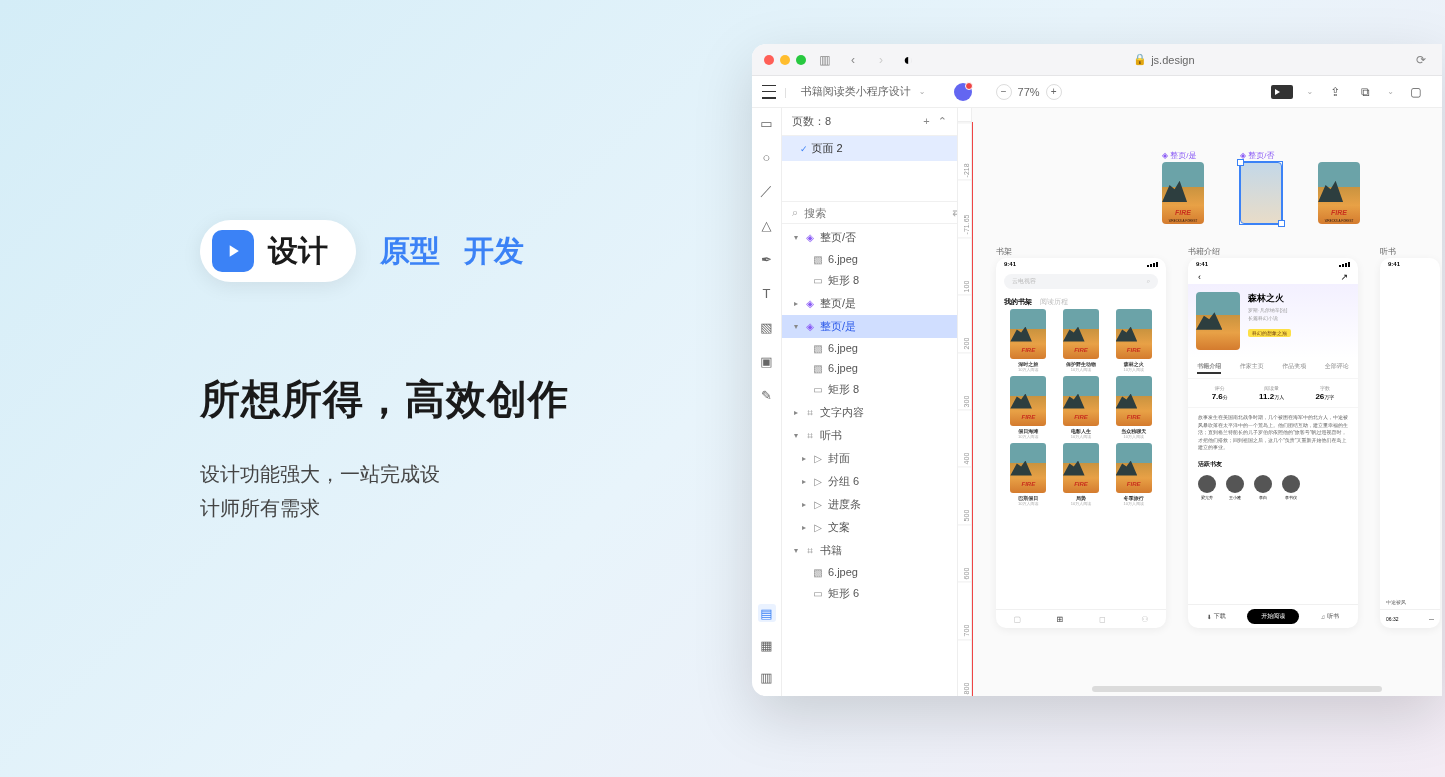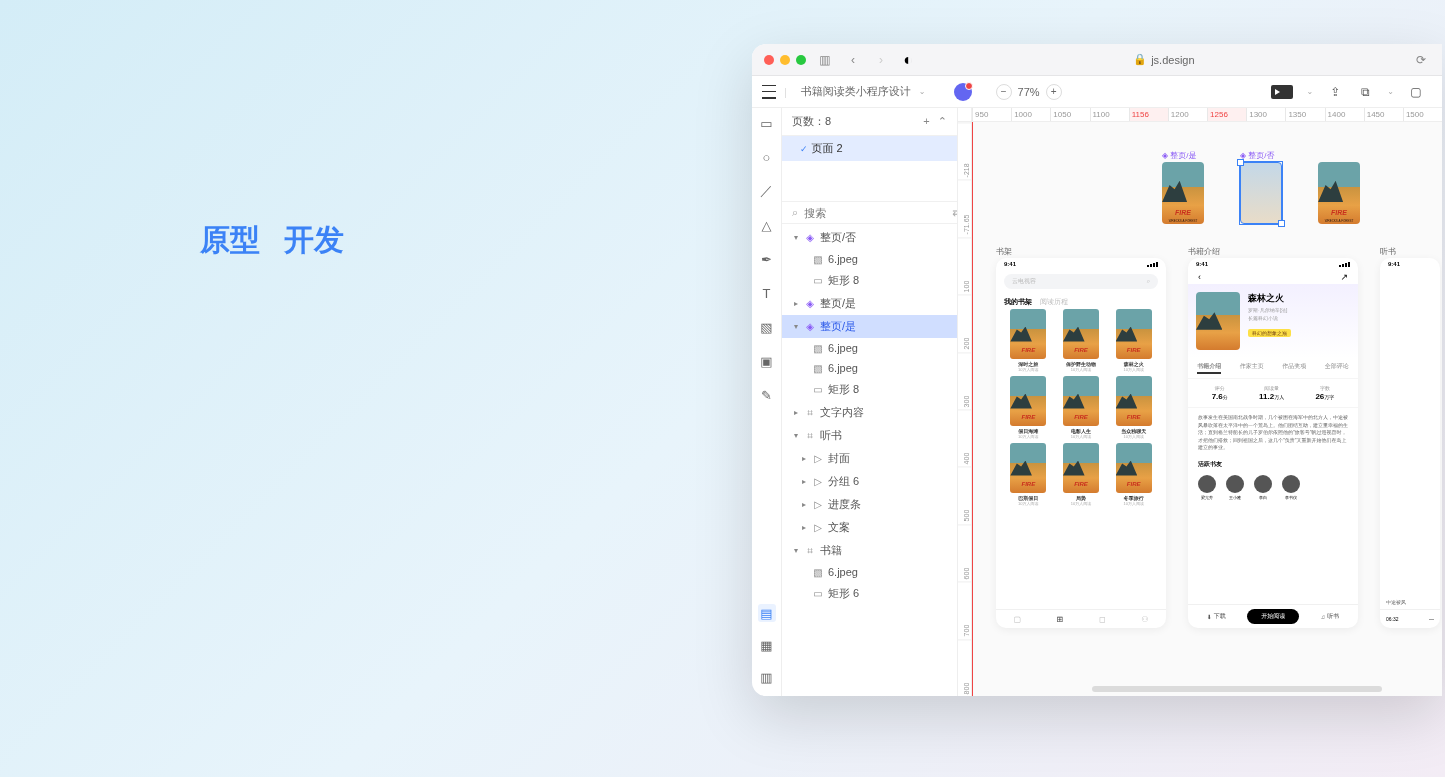--- a/index.html
+++ b/index.html
@@ -148,23 +148,34 @@
 .p2-act-ico { font-size: 6px; color: #555; display: flex; align-items: center; gap: 2px; }
 .p2-start { background: #000; color: #fff; font-size: 6px; padding: 3px 14px; border-radius: 10px; }
 
 .scrollbar-h { position: absolute; bottom: 4px; left: 120px; right: 60px; height: 6px; background: rgba(0,0,0,0.12); border-radius: 3px; }
 </style>
 </head>
 <body>
 
 <div class="promo">
   <div class="logo-row">
+    <div class="logo-pill">
+      <div class="logo-icon">
+        <svg width="20" height="20" viewBox="0 0 24 24">
+            <path d="M8 5v14l11-7z"></path>
+          </svg>
+      </div>
+      <span class="logo-text">设计</span>
+    </div>
     <span class="tab-link">原型</span>
     <span class="tab-link">开发</span>
   </div>
+  <h1 class="promo-title">所想所得，高效创作</h1>
+  <p class="promo-sub">设计功能强大，一站完成设</p>
+  <p class="promo-sub">计师所有需求</p>
 </div>
 
 <div class="app-window">
 
   <div class="browser-chrome">
     <div class="traffic-lights">
       <span class="tl-red"></span>
       <span class="tl-yellow"></span>
       <span class="tl-green"></span>
     </div>
@@ -328,34 +339,20 @@
           <div class="layer-row nest-1">
             <span class="layer-caret none"></span>
             <span class="layer-ico">▭</span>
             <span>矩形 6</span>
           </div>
         </div>
     </div>
 
     <div class="canvas">
       <div class="ruler-corner"></div>
-      <div class="ruler-h" id="ruler-h">
-          <div class="tick">950</div>
-          <div class="tick">1000</div>
-          <div class="tick">1050</div>
-          <div class="tick">1100</div>
-          <div class="tick sel">1156</div>
-          <div class="tick">1200</div>
-          <div class="tick sel">1256</div>
-          <div class="tick">1300</div>
-          <div class="tick">1350</div>
-          <div class="tick">1400</div>
-          <div class="tick">1450</div>
-          <div class="tick">1500</div>
-        </div>
       <div class="ruler-v" id="ruler-v">
           <div class="vtick">-218</div>
           <div class="vtick">-71.65</div>
           <div class="vtick">100</div>
           <div class="vtick">200</div>
           <div class="vtick">300</div>
           <div class="vtick">400</div>
           <div class="vtick">500</div>
           <div class="vtick">600</div>
           <div class="vtick">700</div>

